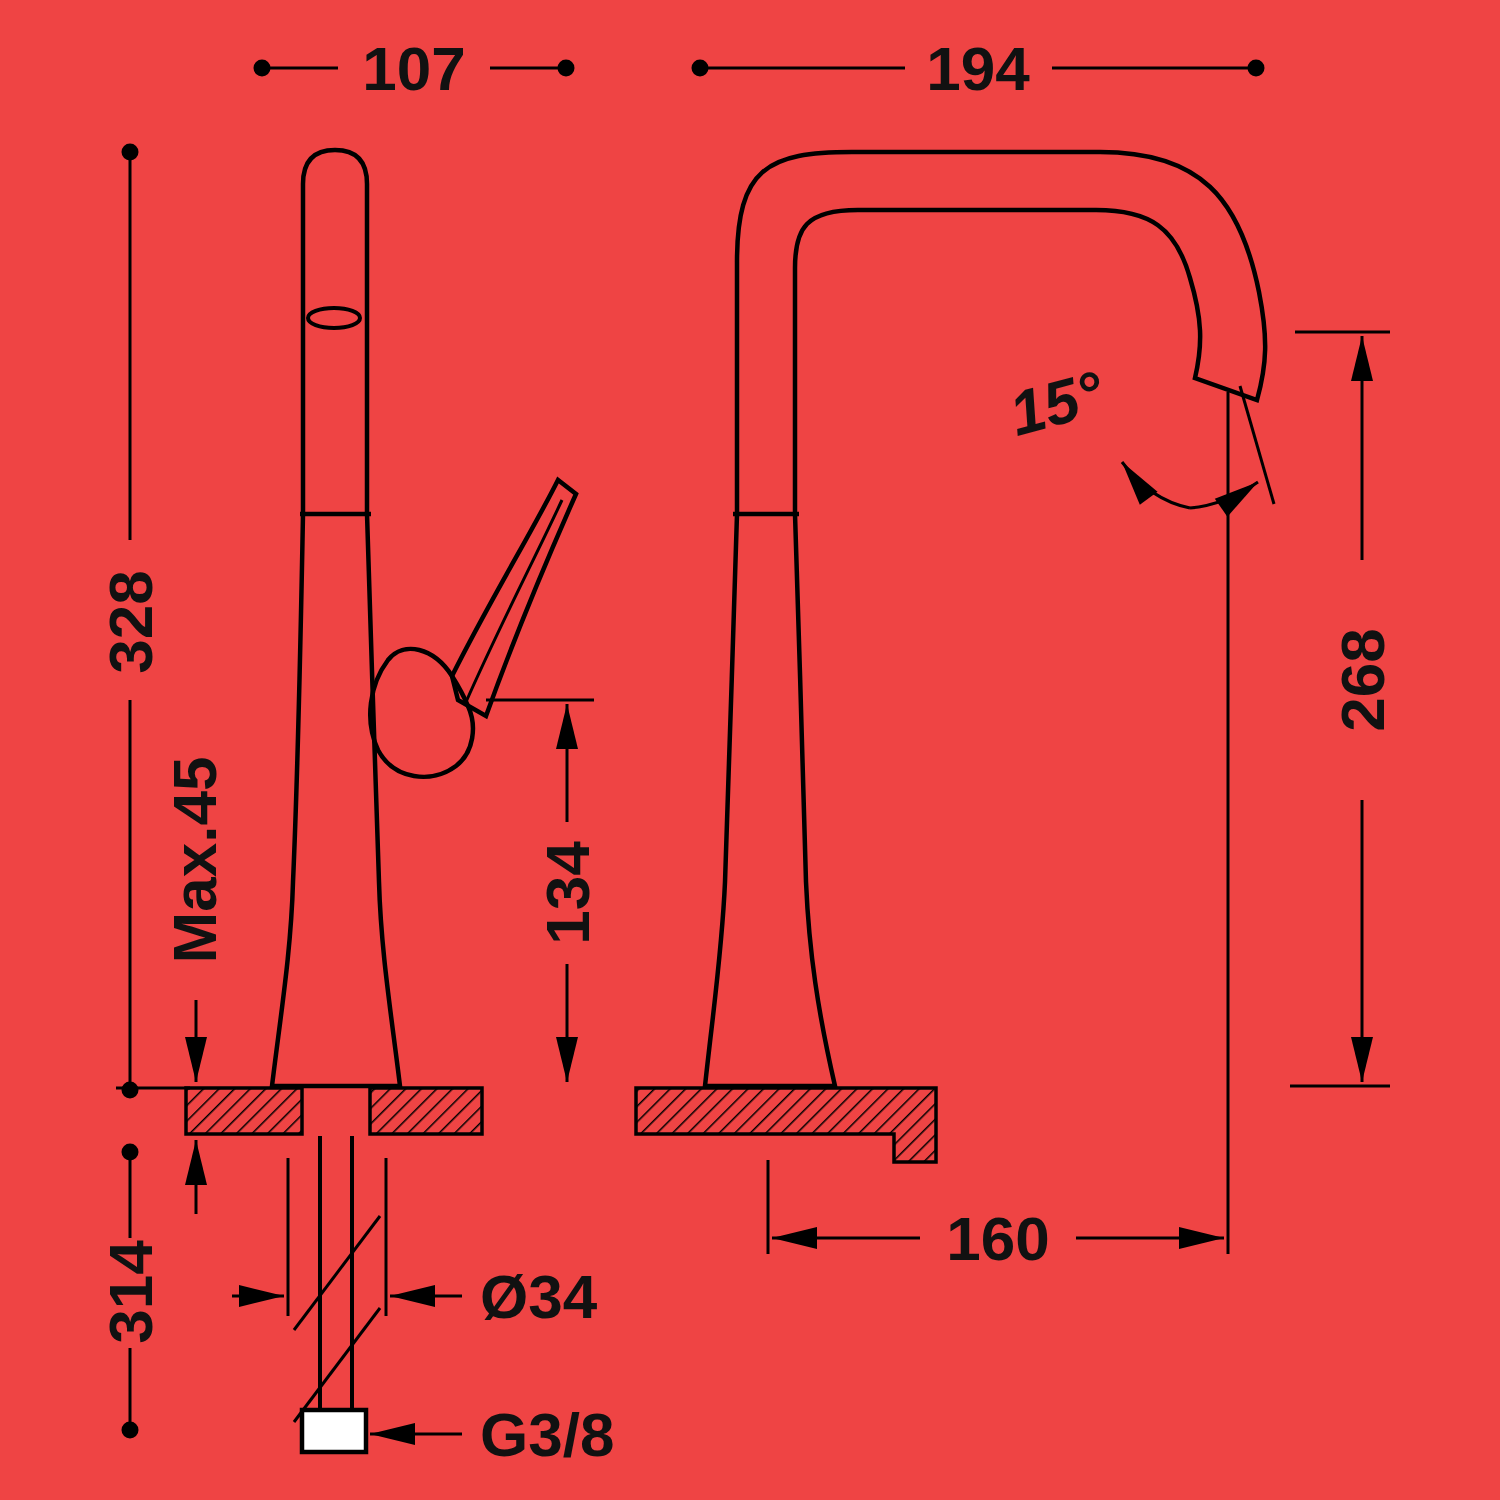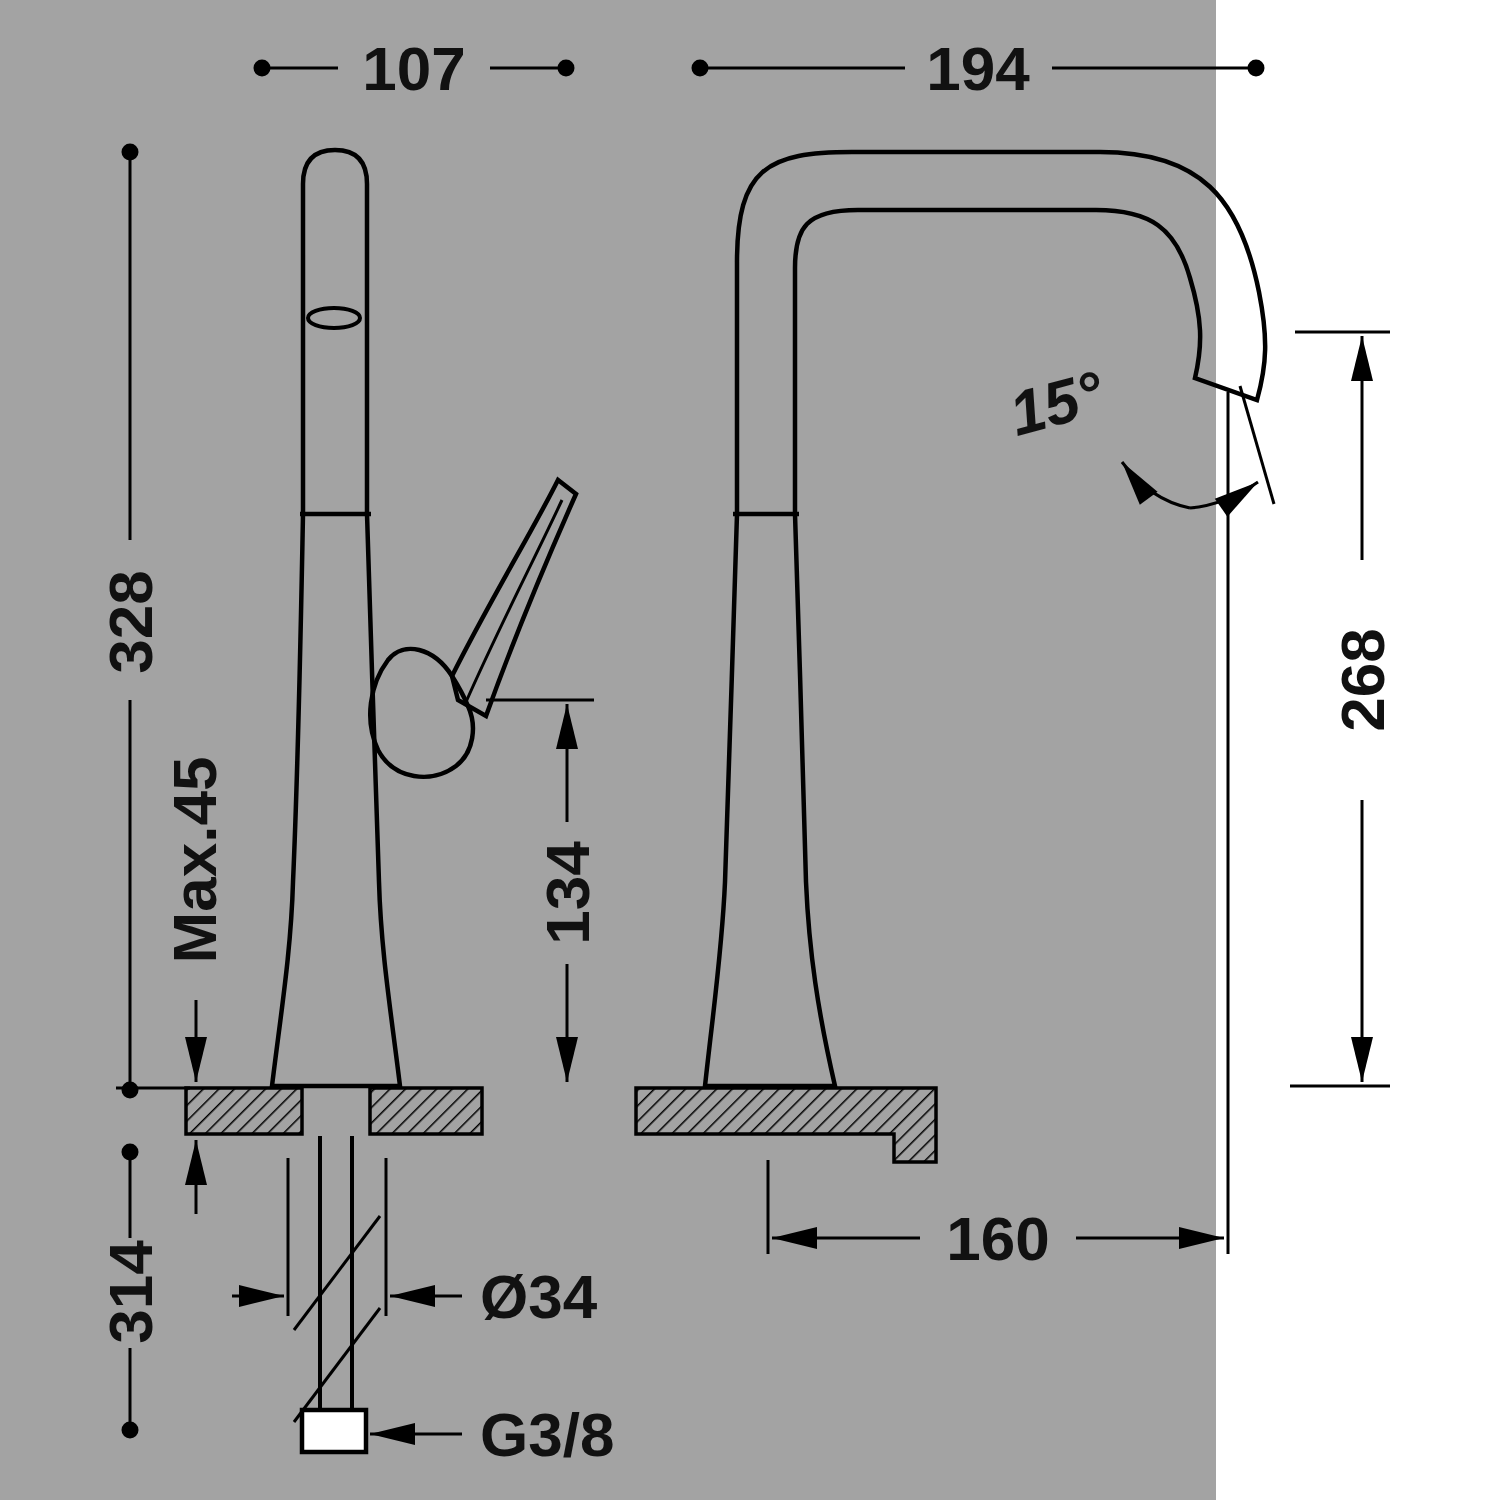--- a/index.html
+++ b/index.html
@@ -1,19 +1,19 @@
 <!DOCTYPE html>
 <html><head>
 <meta charset="utf-8">
 <style>
   html,body{margin:0;padding:0;background:#ffffff;}
   .canvas{
     position:relative;
-    width:1216px;height:1500px;
-    background:#a3a3a3;
+    width:1500px;height:1500px;
+    background:#ef4444;
     font-family:"Liberation Sans", sans-serif;
   }
   svg{display:block;}
   text{
     font-family:"Liberation Sans", sans-serif;
     font-weight:700;
     font-size:62px;
     fill:#111111;
   }
   text.angle{font-style:italic;}

